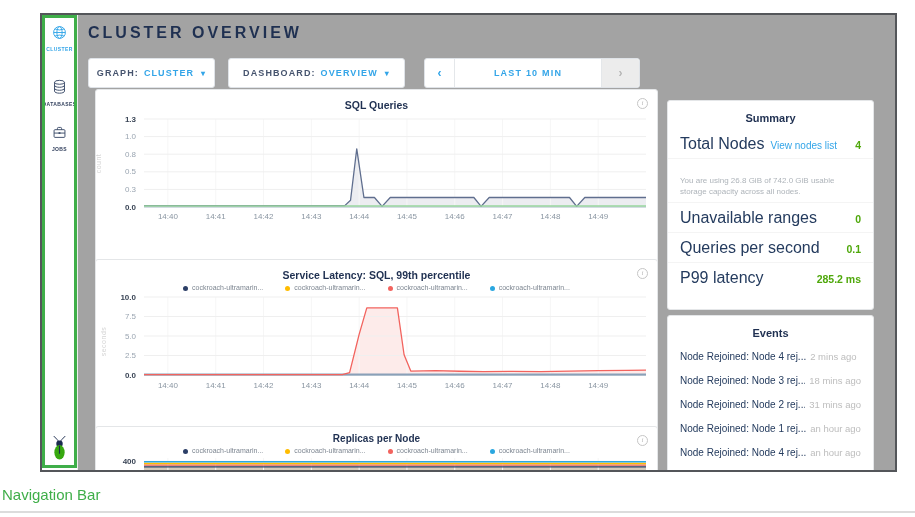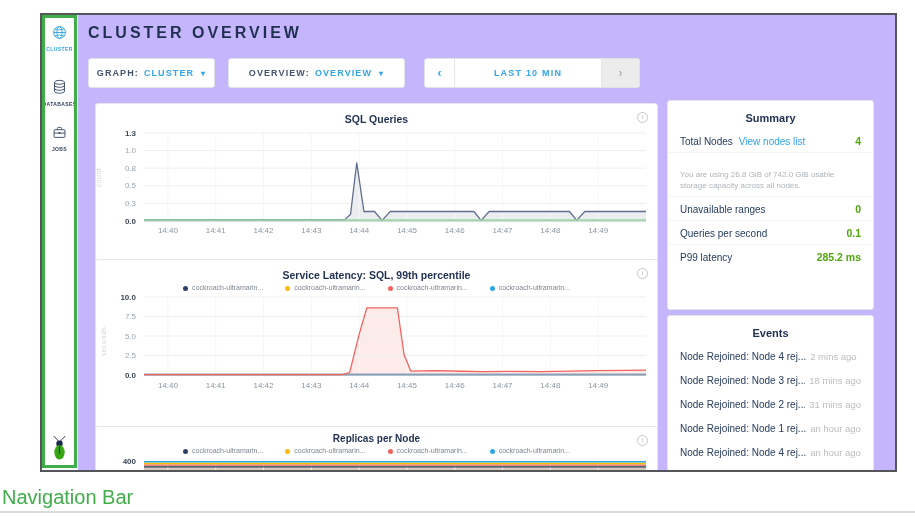--- a/index.html
+++ b/index.html
@@ -6,21 +6,21 @@
   body{
     width:915px;height:517px;position:relative;overflow:hidden;
     background:#ffffff;font-family:"Liberation Sans",sans-serif;
     -webkit-font-smoothing:antialiased;
   }
   
   .frame{
     position:absolute;left:40px;top:13px;width:857px;height:459px;
     border:2px solid #54565a;box-sizing:border-box;background:#fbfbfb;
   }
-  .frame-inner{position:relative;width:100%;height:100%;overflow:hidden;background:#c4b5fd;}
+  .frame-inner{position:relative;width:100%;height:100%;overflow:hidden;background:#a3a3a3;}
 
   
   .sidebar{
     position:absolute;left:0;top:0;width:35px;height:455px;
     background:#ffffff;border-right:1px solid #ededed;z-index:5;
   }
   .green-box{
     position:absolute;left:0;top:0;width:35px;height:453px;
     border:3px solid #3fae49;box-sizing:border-box;z-index:60;pointer-events:none;
   }
@@ -78,33 +78,33 @@
     position:absolute;left:-7px;top:70px;font-size:7px;color:#d4d4d4;
     transform:rotate(-90deg);letter-spacing:.5px;
   }
   .chart-svg{display:block;margin-left:2px;}
 
   
   .sum-title{text-align:center;font-size:11px;font-weight:700;color:#1f3051;padding:11px 0 5px;}
   .sum-row{padding:6px 12px 5px;border-top:1px solid #f4f4f4;}
   .sum-row.first{border-top:none;}
   .sum-line{display:flex;align-items:baseline;}
-  .sum-label{font-size:10px;color:#243b5e;}
+  .sum-label{font-size:16px;color:#243b5e;}
   .sum-link{font-size:10px;color:#33a5e8;margin-left:6px;cursor:pointer;}
   .sum-val{margin-left:auto;font-size:10.5px;font-weight:700;color:#4fa80b;}
   .sum-desc{font-size:8px;color:#aeb4ba;line-height:1.4;margin-top:10px;padding-right:4px;}
 
   
   .ev-row{display:flex;align-items:baseline;padding:7px 12px 6px;}
   .ev-msg{font-size:10px;color:#243b5e;white-space:nowrap;overflow:hidden;max-width:128px;}
   .ev-time{font-size:9.5px;color:#bdbdbd;margin-left:4px;white-space:nowrap;}
 
   
   .annotation-label{
-    position:absolute;left:2px;top:486px;font-size:20px;color:#3fae49;
+    position:absolute;left:2px;top:486px;font-size:15px;color:#3fae49;
   }
   .bottom-rule{position:absolute;left:0;top:511px;width:915px;height:2px;background:#dcdcdc;}
 </style>
 </head>
 <body>
 
 <div class="frame">
   <div class="frame-inner">
 
     <div class="sidebar">
@@ -153,31 +153,31 @@
     <div class="green-box"></div>
 
     <div class="page-title">CLUSTER OVERVIEW</div>
 
     <div class="btn" style="left:46px;width:127px">
       <span>GRAPH:</span>
       <span class="val">CLUSTER</span>
       <span class="caret">▾</span>
     </div>
     <div class="btn" style="left:186px;width:177px">
-      <span>OVERVIEW:</span>
+      <span>DASHBOARD:</span>
       <span class="val">OVERVIEW</span>
       <span class="caret">▾</span>
     </div>
     <div class="timewin">
       <div class="tw-seg tw-prev">‹</div>
       <div class="tw-seg tw-label">LAST 10 MIN</div>
       <div class="tw-seg tw-next">›</div>
     </div>
 
-    <div class="panel" style="left:53px;top:88px;width:563px;height:183px">
+    <div class="panel" style="left:53px;top:74px;width:563px;height:183px">
       <div class="chart-title">SQL Queries</div>
       <span class="info">i</span>
       <span class="ylab">count</span>
       <svg class="chart-svg" width="556" height="120" viewBox="0 0 556 120">
           <path d="M46 96 L46 94.64615384615385 L246.8 94.64615384615385 L252.53714285714287 89.23076923076923 L258.7523809523809 37.784615384615385 L265.9238095238095 86.52307692307693 L276.44190476190477 86.52307692307693 L284.0914285714286 95.32307692307693 L292.2190476190476 86.52307692307693 L375.8857142857143 86.52307692307693 L383.0571428571428 95.32307692307693 L391.1847619047619 86.52307692307693 L471.5047619047619 86.52307692307693 L478.6761904761905 95.32307692307693 L486.80380952380955 86.52307692307693 L548 86.52307692307693 L548 96 Z" fill="rgba(95,110,142,0.12)" stroke="none"></path>
           <line x1="69.9047619047619" x2="69.9047619047619" y1="8" y2="96" stroke="#f6f6f6" stroke-width="1"></line>
           <line x1="117.71428571428571" x2="117.71428571428571" y1="8" y2="96" stroke="#f6f6f6" stroke-width="1"></line>
           <line x1="165.52380952380952" x2="165.52380952380952" y1="8" y2="96" stroke="#f6f6f6" stroke-width="1"></line>
           <line x1="213.33333333333331" x2="213.33333333333331" y1="8" y2="96" stroke="#f6f6f6" stroke-width="1"></line>
           <line x1="261.1428571428571" x2="261.1428571428571" y1="8" y2="96" stroke="#f6f6f6" stroke-width="1"></line>

